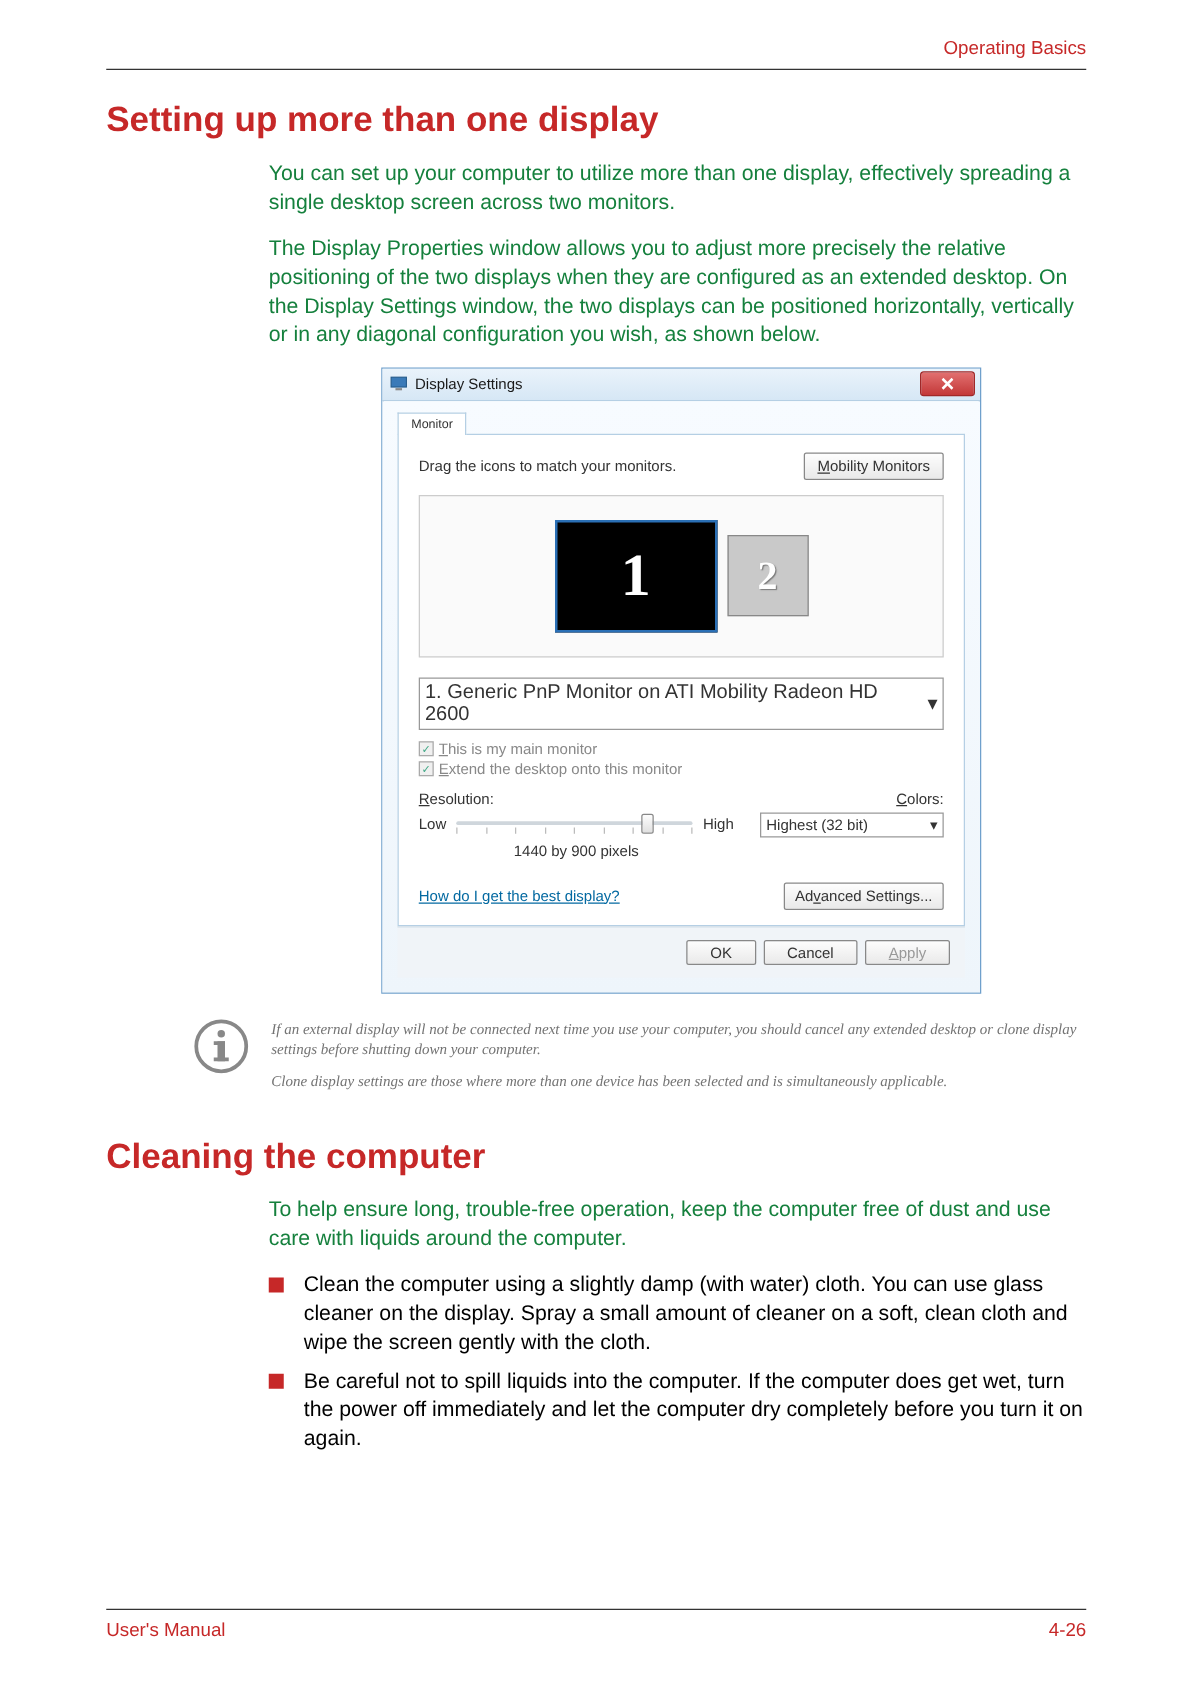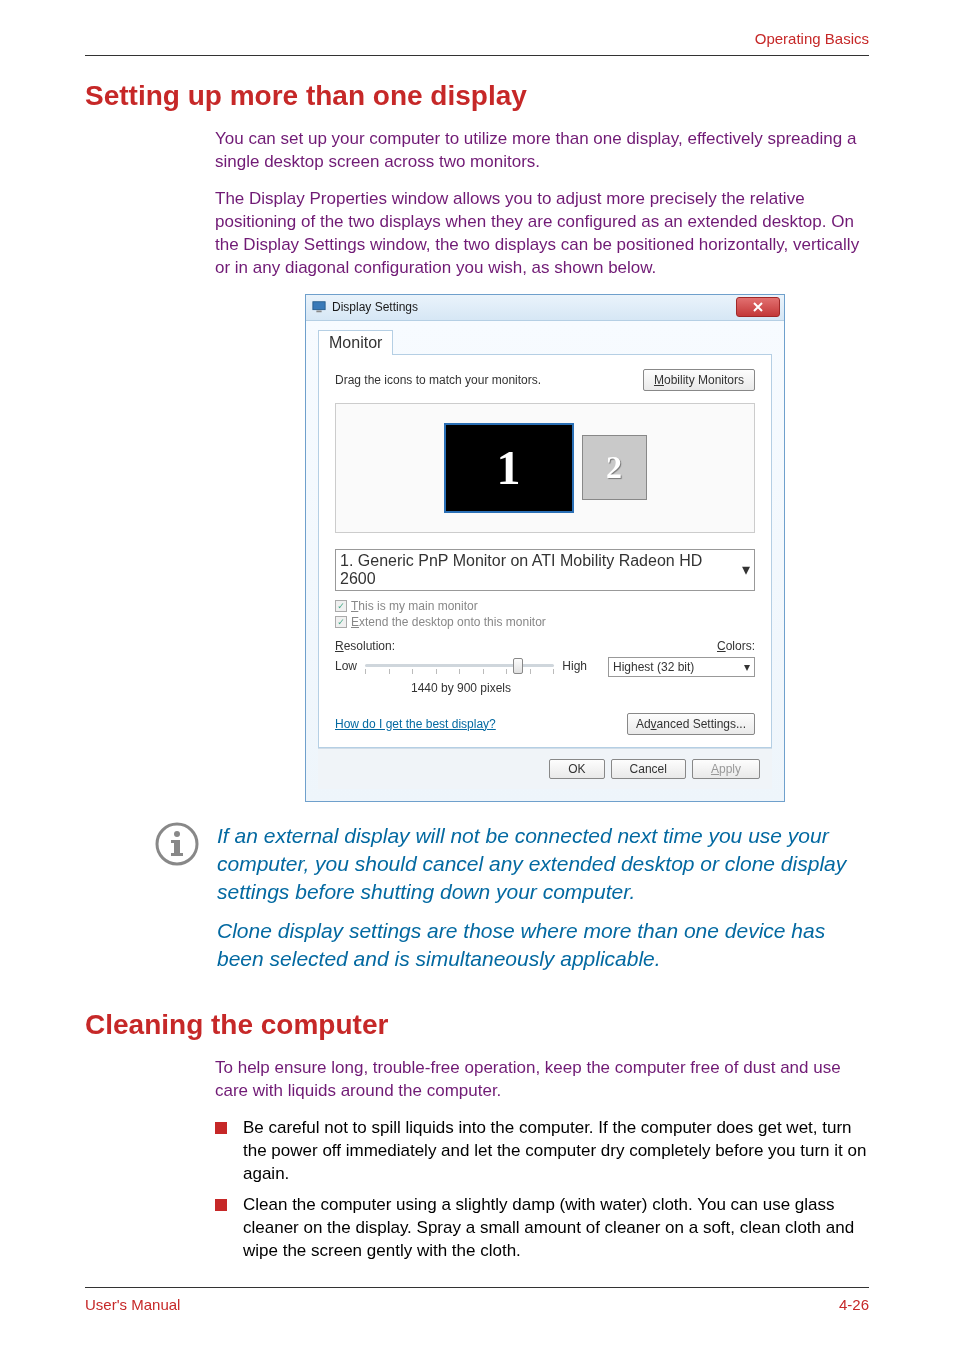--- a/index.html
+++ b/index.html
@@ -26,21 +26,21 @@
   }
   h1 {
     color: #c62828;
     font-size: 28px;
     font-weight: bold;
     margin-bottom: 16px;
   }
   .body-text {
     margin-left: 130px;
     font-size: 17px;
-    color: #701a75;
+    color: #15803d;
     line-height: 1.35;
     margin-bottom: 14px;
   }
   .dialog-container {
     margin-left: 220px;
     margin-top: 10px;
     margin-bottom: 20px;
   }
   .dialog {
     width: 480px;
@@ -92,21 +92,21 @@
     background: linear-gradient(#f7fbff, #eef5fb);
   }
   .tab {
     display: inline-block;
     background: #fff;
     border: 1px solid #b5cfe4;
     border-bottom: none;
     padding: 3px 10px;
     position: relative;
     top: 1px;
-    font-size: 16px;
+    font-size: 10px;
   }
   .tab-panel {
     border: 1px solid #b5cfe4;
     background: #fff;
     padding: 14px 16px 12px 16px;
   }
   .row-top {
     display: flex;
     justify-content: space-between;
     align-items: center;
@@ -290,23 +290,24 @@
     margin-right: 0;
     margin-top: 10px;
     margin-bottom: 26px;
   }
   .note-icon {
     width: 44px;
     flex-shrink: 0;
   }
   .note-text {
     font-style: italic;
-    font-size: 21px;
+    font-size: 12px;
     line-height: 1.35;
-    color: #0369a1;
+    color: #737373;
+    font-family: Liberation Serif, serif;
   }
   .note-text p { margin-bottom: 10px; }
   ul.bullets {
     list-style: none;
     margin-left: 130px;
     font-size: 17px;
     line-height: 1.35;
   }
   ul.bullets li {
     position: relative;
@@ -450,22 +451,22 @@
     </div>
     <div class="note-text">
       <p>If an external display will not be connected next time you use your computer, you should cancel any extended desktop or clone display settings before shutting down your computer.</p>
       <p>Clone display settings are those where more than one device has been selected and is simultaneously applicable.</p>
     </div>
   </div>
 
   <h1>Cleaning the computer</h1>
   <p class="body-text">To help ensure long, trouble-free operation, keep the computer free of dust and use care with liquids around the computer.</p>
   <ul class="bullets">
+    <li>Clean the computer using a slightly damp (with water) cloth. You can use glass cleaner on the display. Spray a small amount of cleaner on a soft, clean cloth and wipe the screen gently with the cloth.</li>
     <li>Be careful not to spill liquids into the computer. If the computer does get wet, turn the power off immediately and let the computer dry completely before you turn it on again.</li>
-    <li>Clean the computer using a slightly damp (with water) cloth. You can use glass cleaner on the display. Spray a small amount of cleaner on a soft, clean cloth and wipe the screen gently with the cloth.</li>
   </ul>
 </div>
 
 <div class="footer">
   <hr class="footer-line">
   <div class="footer-row">
     <span>User's Manual</span>
     <span>4-26</span>
   </div>
 </div>

